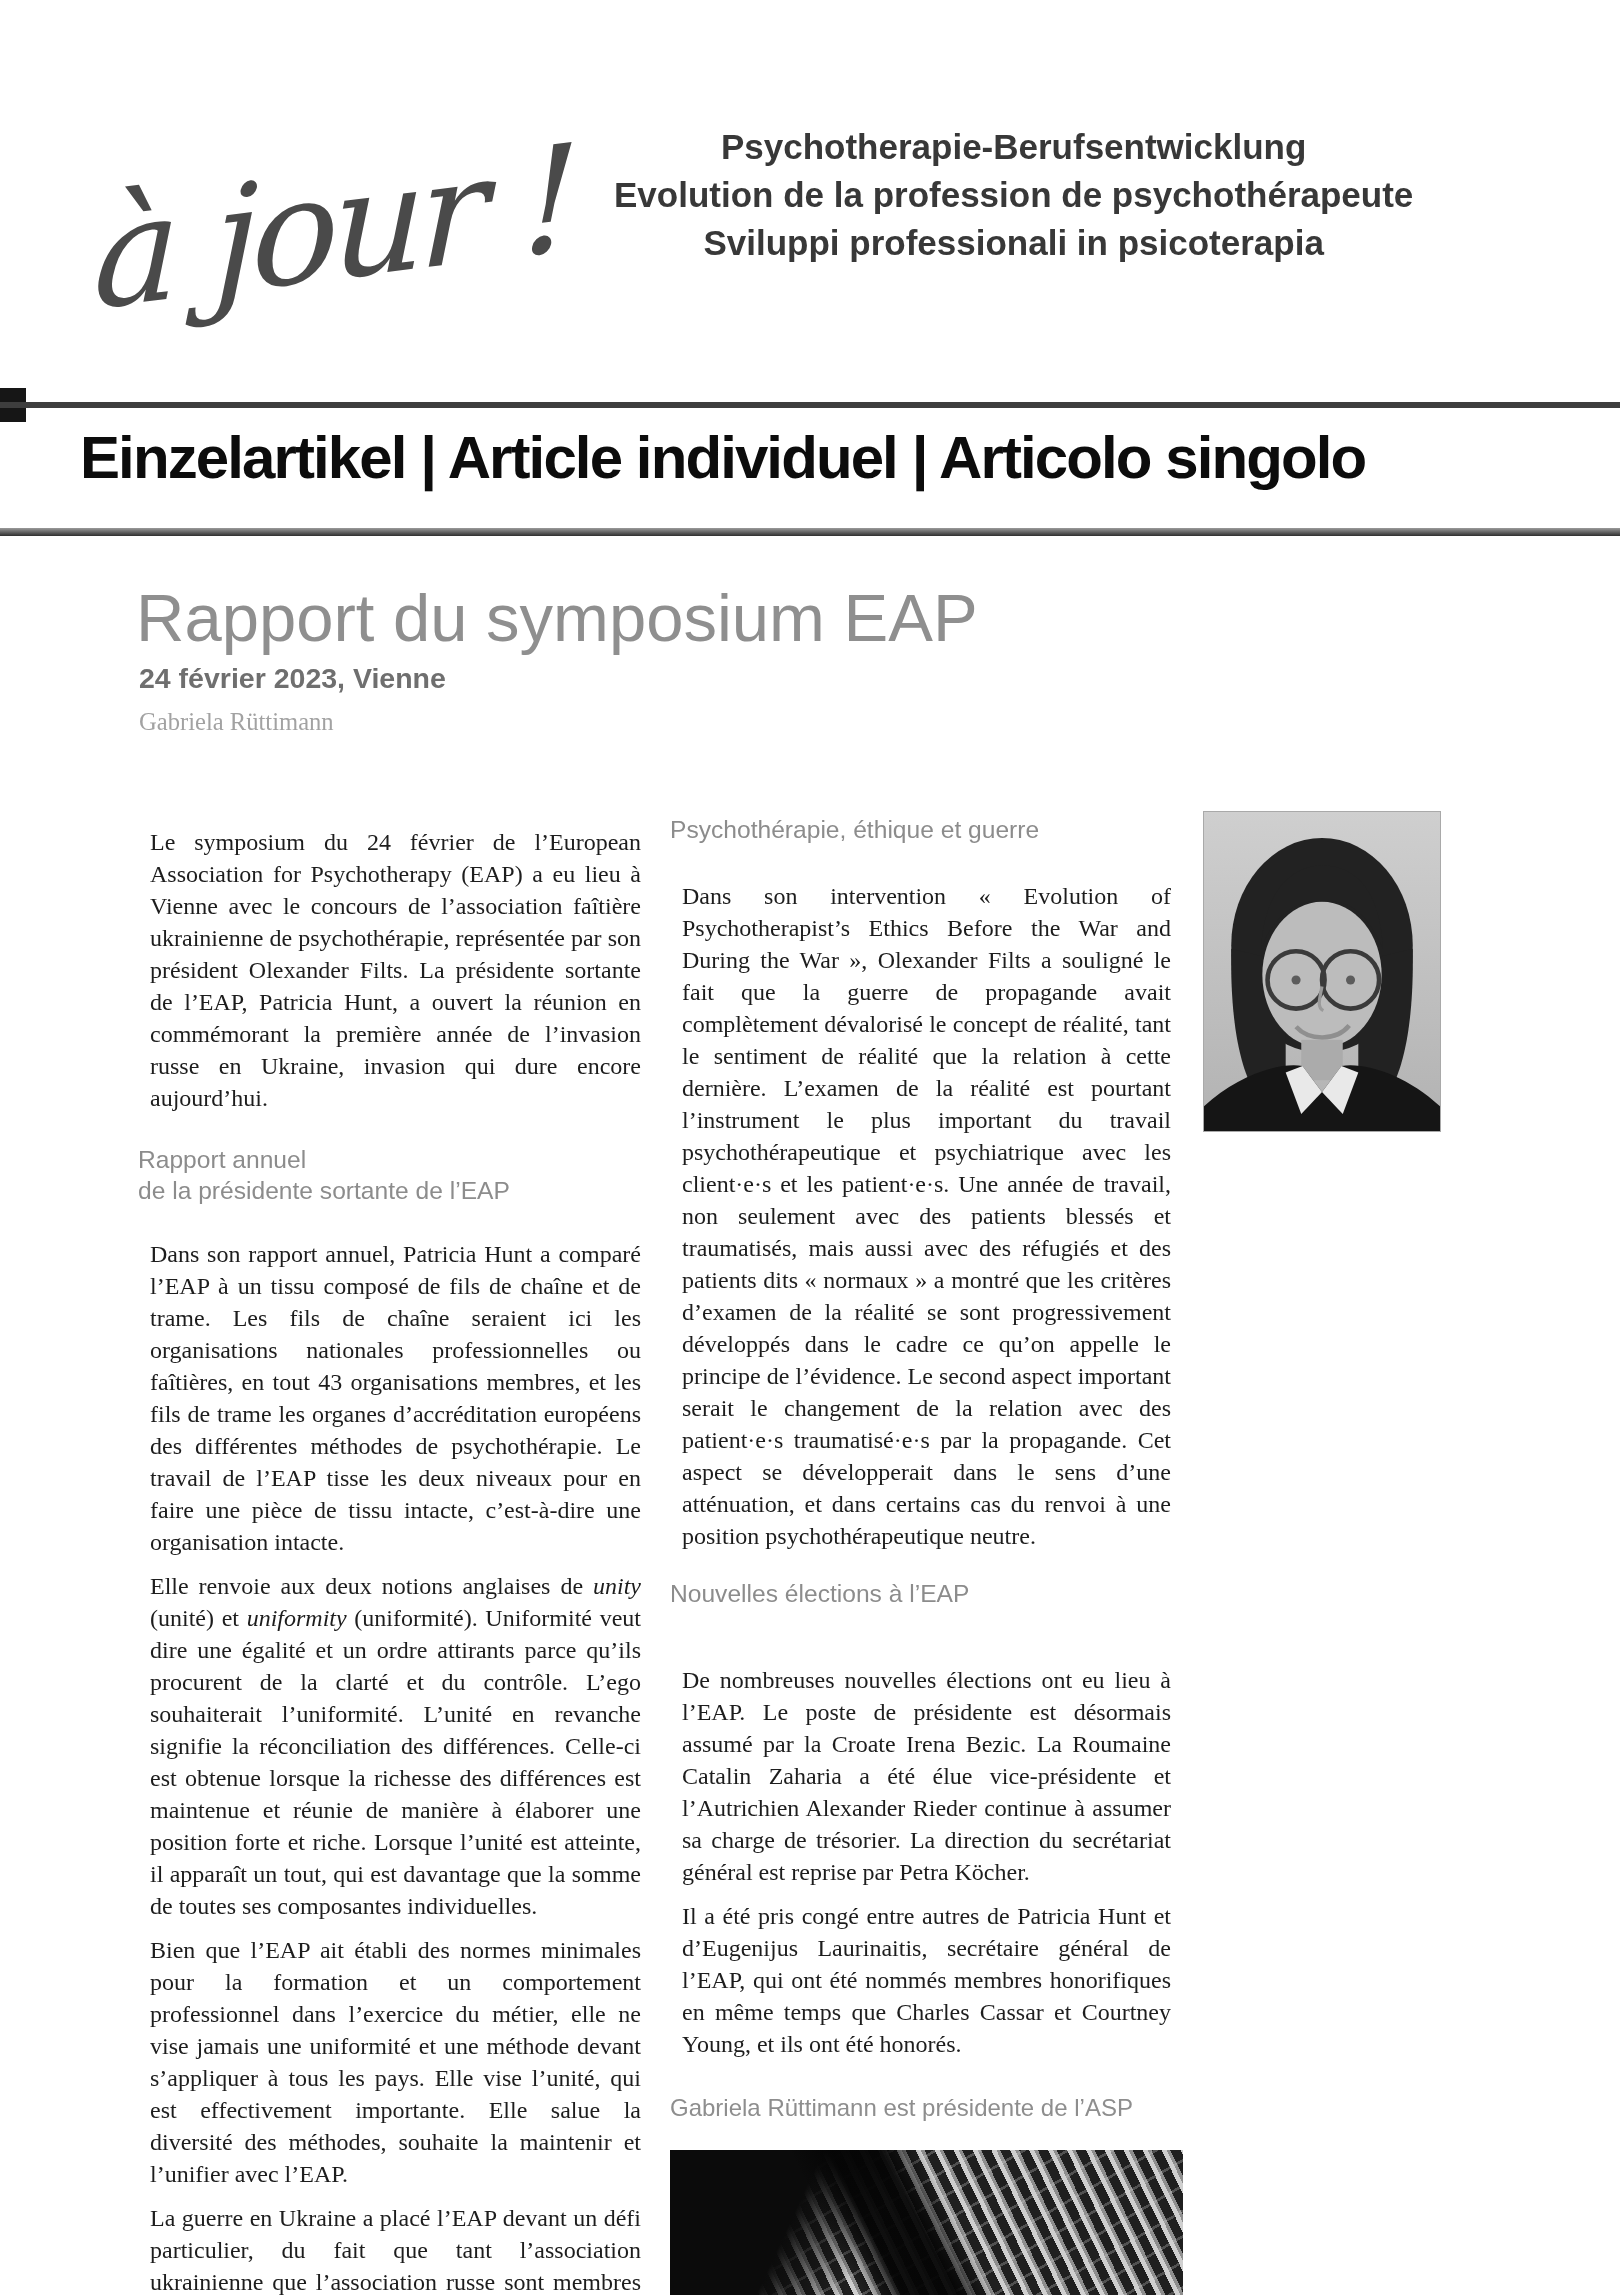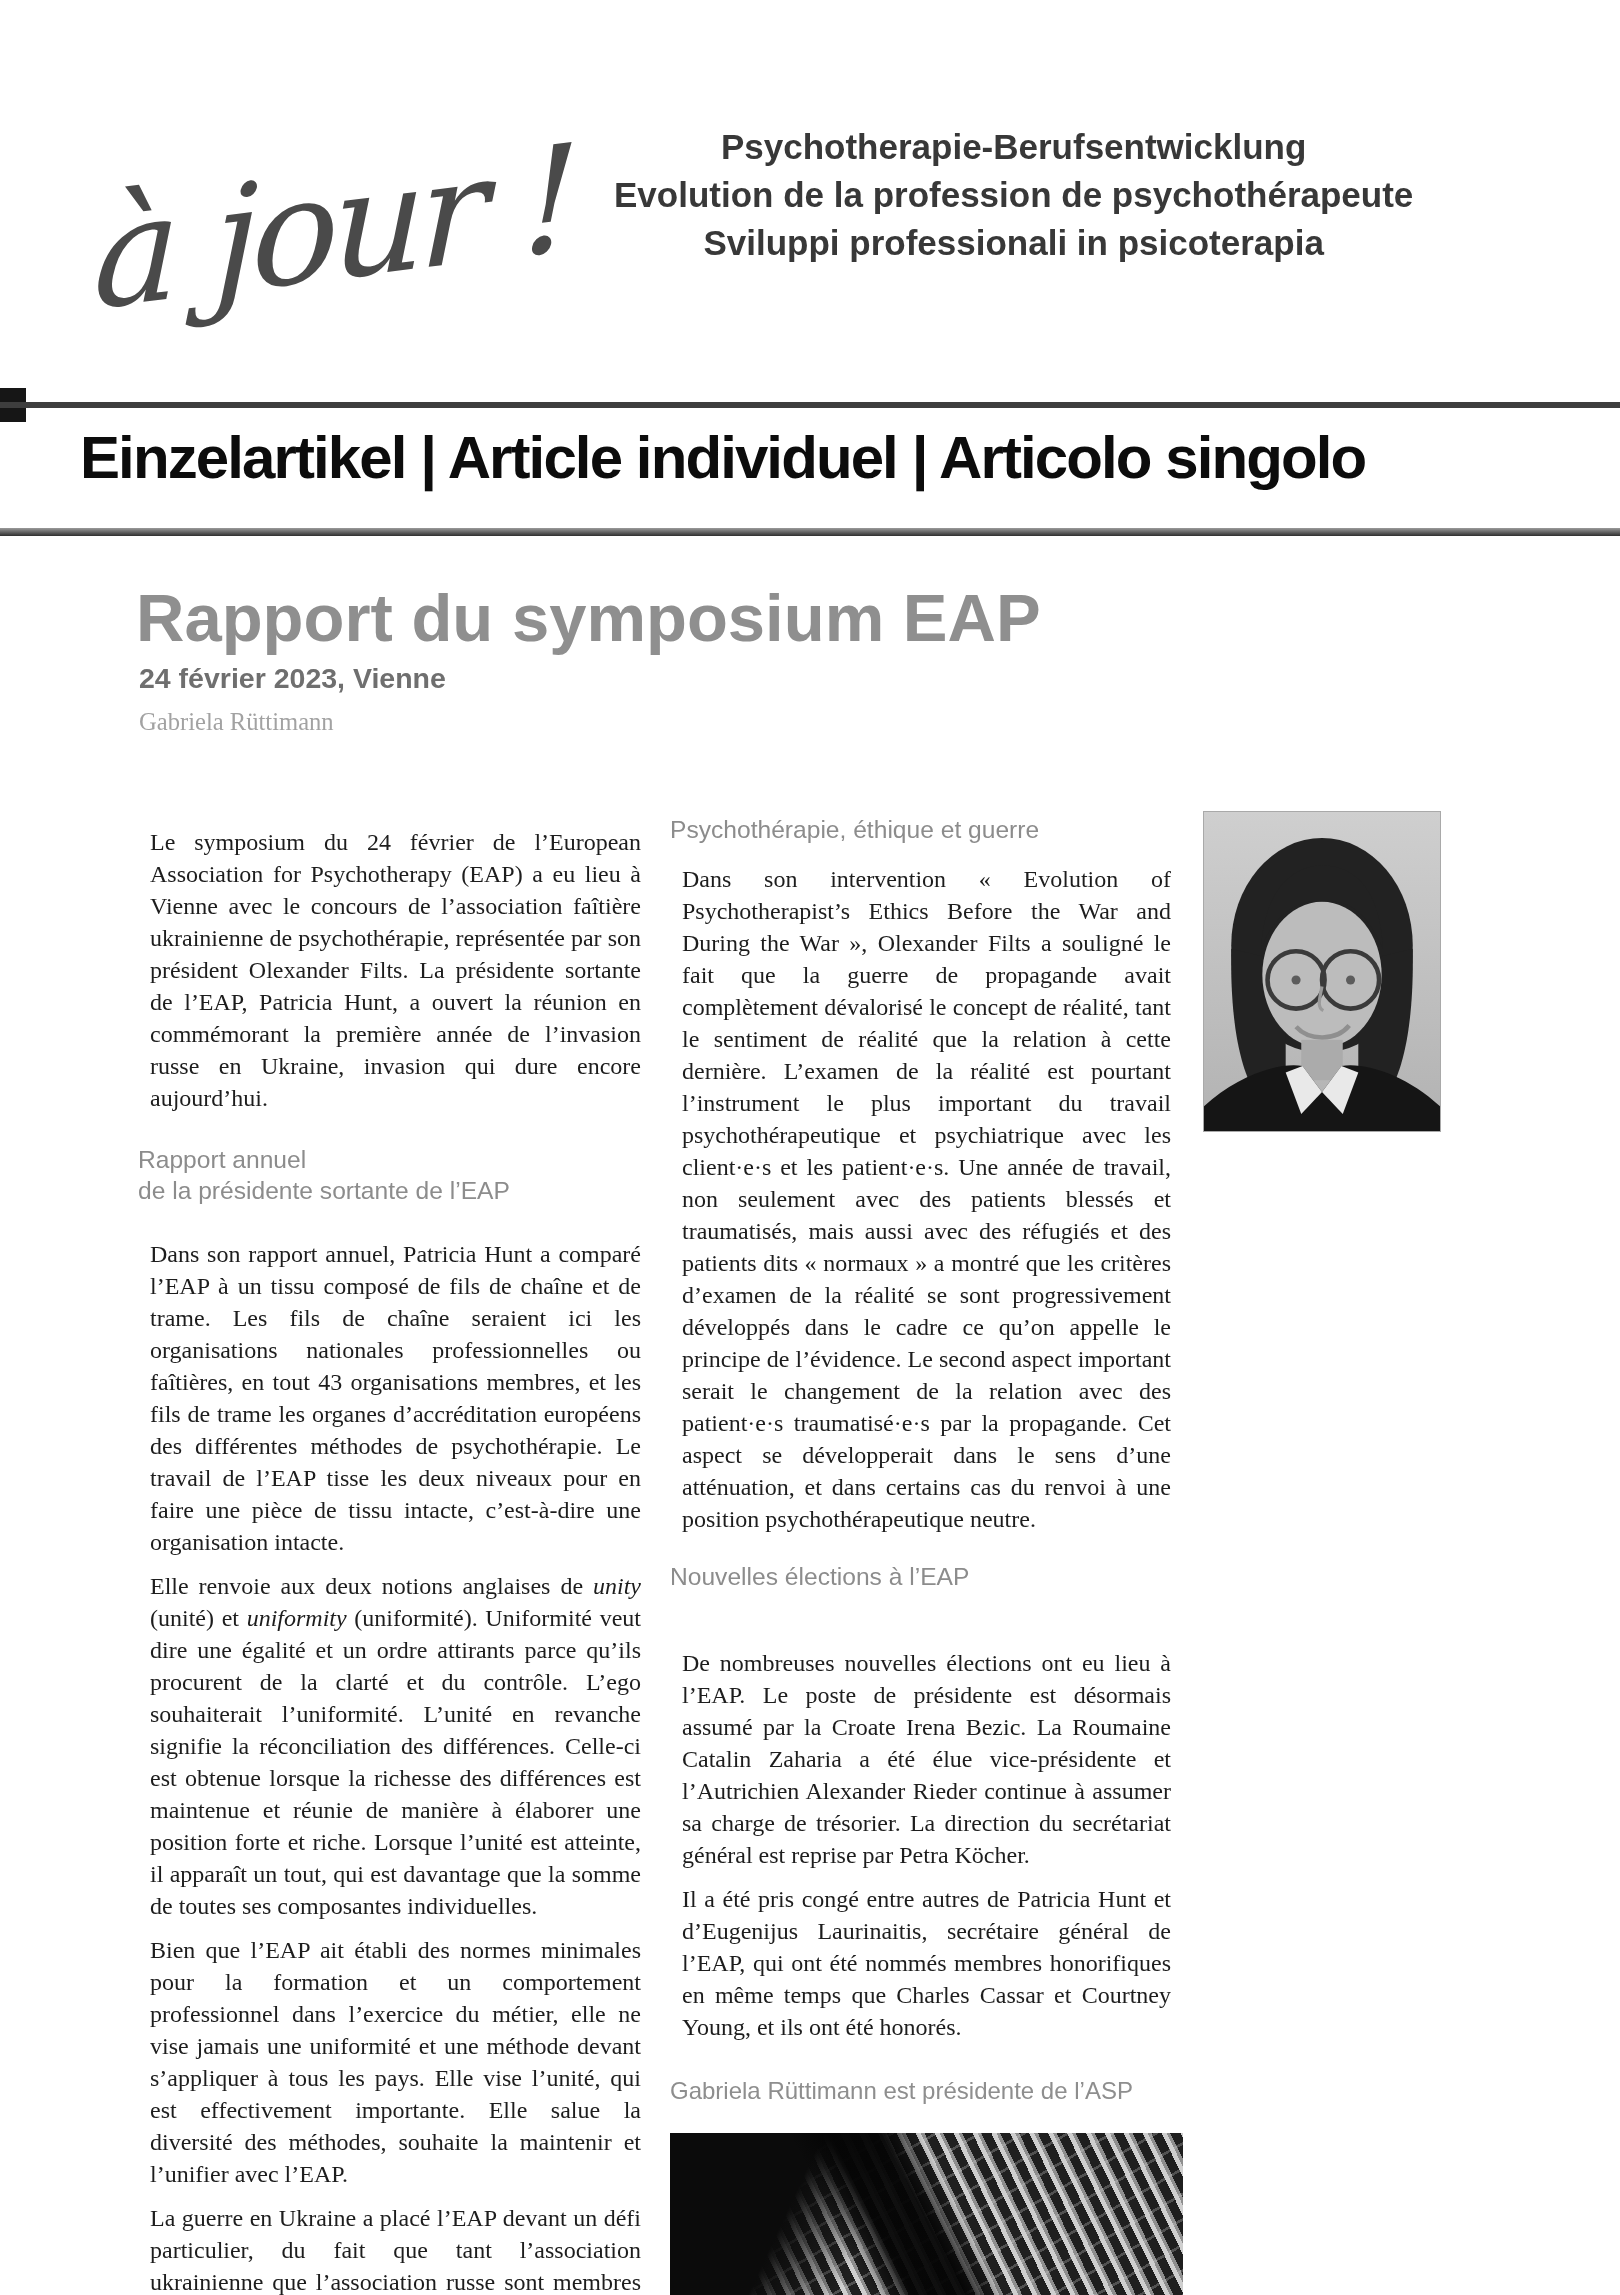--- a/index.html
+++ b/index.html
@@ -19,40 +19,40 @@
   .corner-square{position:absolute;left:0;top:388px;width:26px;height:34px;background:#161616;}
   .rule-top{position:absolute;left:0;top:402px;width:1620px;height:5.8px;background:#3e3e3e;}
   .banner-text{position:absolute;left:74px;top:423px;
                font-family:"Liberation Sans",sans-serif;font-weight:700;
                font-size:60px;letter-spacing:-1.9px;color:#0c0c0c;white-space:nowrap;margin-left:6px;}
   .rule-bottom{position:absolute;left:0;top:528px;width:1620px;height:7.8px;
                background:linear-gradient(#9a9a9a,#2e2e2e);}
 
   
   .article-title{position:absolute;left:136px;top:579px;
-                 font-family:"Liberation Sans",sans-serif;font-weight:700;
+                 font-family:"Liberation Sans",sans-serif;font-weight:400;
                  font-size:67px;color:#8f8f8f;white-space:nowrap;}
   .dateline{position:absolute;left:139px;top:662px;
             font-family:"Liberation Sans",sans-serif;font-weight:700;
             font-size:28.5px;color:#6f6f6f;}
   .author{position:absolute;left:139px;top:708px;
           font-family:Liberation Serif, serif;font-weight:400;
           font-size:24.6px;color:#a2a2a2;}
 
   
   .col{position:absolute;top:814px;width:515px;
        font-family:"Liberation Serif",serif;font-size:24px;line-height:32px;
        color:#1d1d1d;text-align:justify;}
   .col-left{left:138px;}
   .col-right{left:670px;width:513px;}
   .col p{margin:12px;}
   .gray-head{font-family:"Liberation Sans",sans-serif;font-size:24.6px;line-height:31px;
              color:#8c8c8c;text-align:left;}
   .head-mid{margin:30px 0 32px;}
-  .head-first{margin:0 0 18px;}
+  .head-first{margin:0 0 35px;}
   .head-later{margin:26px 0 55px;}
   .credit{margin-top:32px;font-family:"Liberation Sans",sans-serif;font-size:24px;
           line-height:32px;color:#8e8e8e;text-align:left;}
 
   
   .portrait{position:absolute;left:1203px;top:811px;width:238px;height:321px;
             border:1.9px solid #a9a9a9;box-sizing:border-box;
             background:linear-gradient(180deg,#cfcfcf,#b2b2b2);}
   .portrait svg{display:block;width:100%;height:100%;}
 

